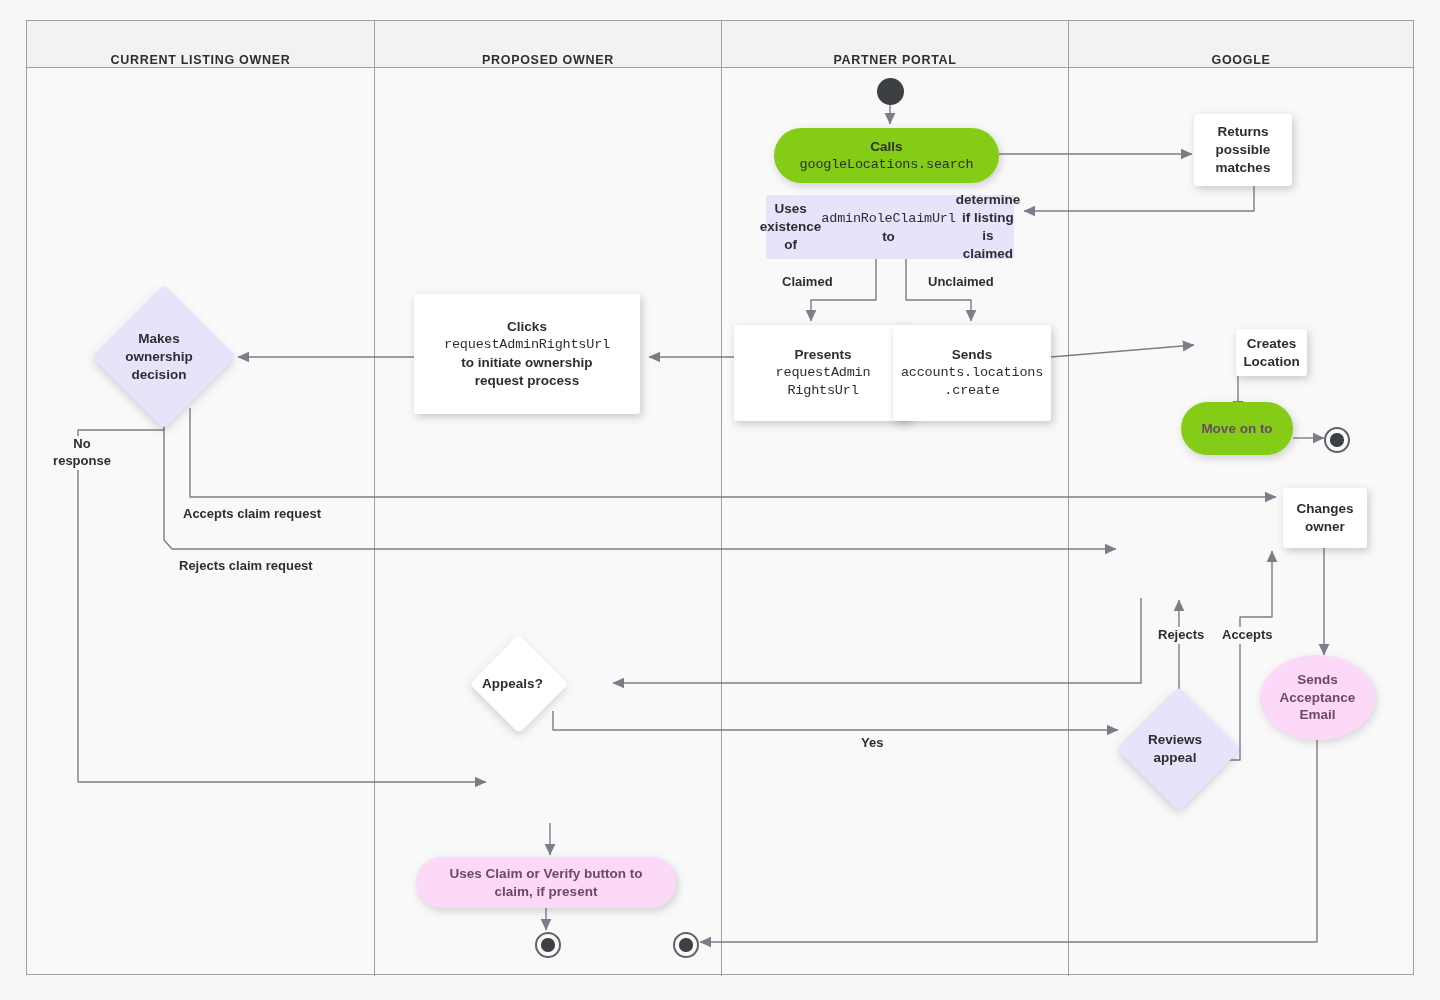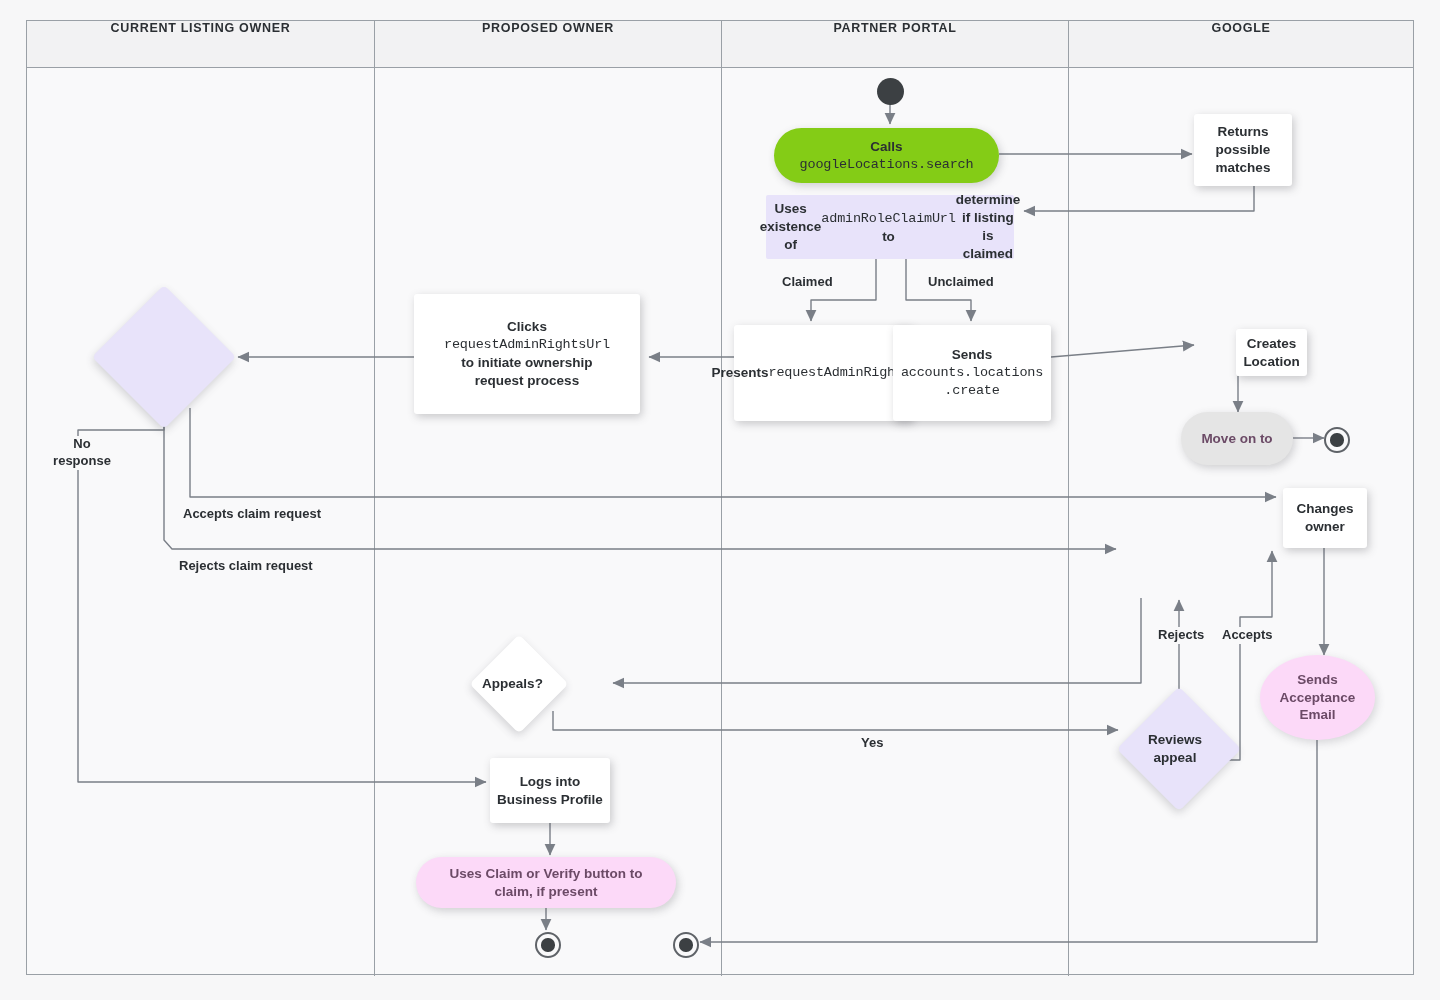--- a/index.html
+++ b/index.html
@@ -2,21 +2,21 @@
 <html><head>
 <meta charset="utf-8">
 <style>
   html,body{margin:0;padding:0;background:#f7f7f8;}
   body{font-family:"Liberation Sans",sans-serif;}
   #stage{position:relative;width:1440px;height:1000px;background:#f7f7f8;overflow:hidden;}
   #swim{position:absolute;left:26px;top:20px;width:1388px;height:955px;
         background:#f9f9fa;border:1px solid #9aa0a6;box-sizing:border-box;}
   .lane-div{position:absolute;top:0;width:1px;height:955px;background:#9aa0a6;}
   .hdr-div{position:absolute;left:0;top:46px;width:1386px;height:1px;background:#9aa0a6;}
-  .lane-hdr{position:absolute;top:0;height:46px;display:flex;align-items:flex-start;justify-content:center;
+  .lane-hdr{position:absolute;top:0;height:46px;display:flex;align-items:flex-end;justify-content:center;
             font-size:12.5px;font-weight:bold;letter-spacing:.7px;color:#2b2f33;background:#f2f2f3;}
   svg#wires{position:absolute;left:0;top:0;width:1440px;height:1000px;pointer-events:none;}
   .node{position:absolute;box-sizing:border-box;display:flex;align-items:center;justify-content:center;
         text-align:center;color:#2b2f33;font-size:13.5px;font-weight:bold;line-height:1.32;}
   .rect{background:#fff;border-radius:3px;box-shadow:2px 3px 9px rgba(60,60,70,.26);}
   .stadium{border-radius:999px;box-shadow:2px 3px 9px rgba(60,60,70,.22);}
   .ellipse{border-radius:50%;box-shadow:2px 3px 9px rgba(60,60,70,.18);}
   .diamond{box-shadow:none;}
   .dshape{position:absolute;left:0;top:0;width:100%;height:100%;
           transform:rotate(45deg);border-radius:5px;box-shadow:2px 3px 8px rgba(60,60,70,.20);}
@@ -115,48 +115,49 @@
   <div class="node rect" style="left:1194px;top:114px;width:98px;height:72px;padding:0 6px">
     <span>Returns possible matches</span>
   </div>
 
   <div class="node" style="left:766px;top:195px;width:248px;height:64px;background:#e8e3fa;border-radius:2px">
     <span>Uses existence of</span>
     <span><span class="mono">adminRoleClaimUrl</span><span> to</span></span>
     <span>determine if listing is claimed</span>
   </div>
 
-  <div class="node rect" style="left:734px;top:325px;width:178px;height:96px;flex-direction:row">
+  <div class="node rect" style="left:734px;top:325px;width:178px;height:96px;flex-direction:column">
     <span>Presents</span>
     <span class="mono">requestAdmin</span>
     <span class="mono">RightsUrl</span>
   </div>
 
   <div class="node rect" style="left:893px;top:325px;width:158px;height:96px;flex-direction:column">
     <span>Sends</span>
     <span class="mono">accounts.locations</span>
     <span class="mono">.create</span>
   </div>
 
   <div class="node rect" style="left:414px;top:294px;width:226px;height:120px;flex-direction:column">
     <span>Clicks</span>
     <span class="mono">requestAdminRightsUrl</span>
     <span>to initiate ownership</span>
     <span>request process</span>
   </div>
 
   <div class="node diamond" style="left:113px;top:306px;width:102px;height:102px">
     <span class="dshape" style="background:#e8e3fa"></span>
+    <span class="dtext" style="width:122px;margin-left:-10px">Makes ownership decision</span>
   </div>
 
   <div class="node rect" style="left:1236px;top:329px;width:71px;height:47px;padding:0 4px">
     <span>Creates Location</span>
   </div>
 
-  <div class="node stadium" style="left:1181px;top:412px;width:112px;height:53px;background:#e5e5e5;color:#6b4a66">
+  <div class="node stadium" style="left:1181px;top:402px;width:112px;height:53px;background:#84cc16;color:#6b4a66">
     <span>Move on to</span>
   </div>
 
   <div class="enddot" style="left:1324px;top:427px;width:22px;height:22px">
       <i></i>
     </div>
 
   <div class="node rect" style="left:1283px;top:488px;width:84px;height:60px;padding:0 4px">
     <span>Changes owner</span>
   </div>
@@ -169,23 +170,20 @@
   <div class="node diamond" style="left:1135px;top:705px;width:88px;height:88px">
     <span class="dshape" style="background:#e8e3fa"></span>
     <span class="dtext" style="width:104px;margin-left:-8px">Reviews appeal</span>
   </div>
 
   <div class="node diamond" style="left:484px;top:649px;width:70px;height:70px">
     <span class="dshape" style="background:#ffffff"></span>
     <span class="dtext" style="width:96px;margin-left:-13px">Appeals?</span>
   </div>
 
-  <div class="node rect" style="left:490px;top:758px;width:120px;height:65px;padding:0 6px">
-    <span>Logs into Business Profile</span>
-  </div>
 
   <div class="node stadium" style="left:416px;top:857px;width:260px;height:51px;background:#fcd9f8;color:#6b4a66;padding:0 16px">
     <span>Uses Claim or Verify button to claim, if present</span>
   </div>
 
   <div class="enddot" style="left:535px;top:932px;width:22px;height:22px">
       <i></i>
     </div>
 
   <div class="enddot" style="left:673px;top:932px;width:22px;height:22px">

